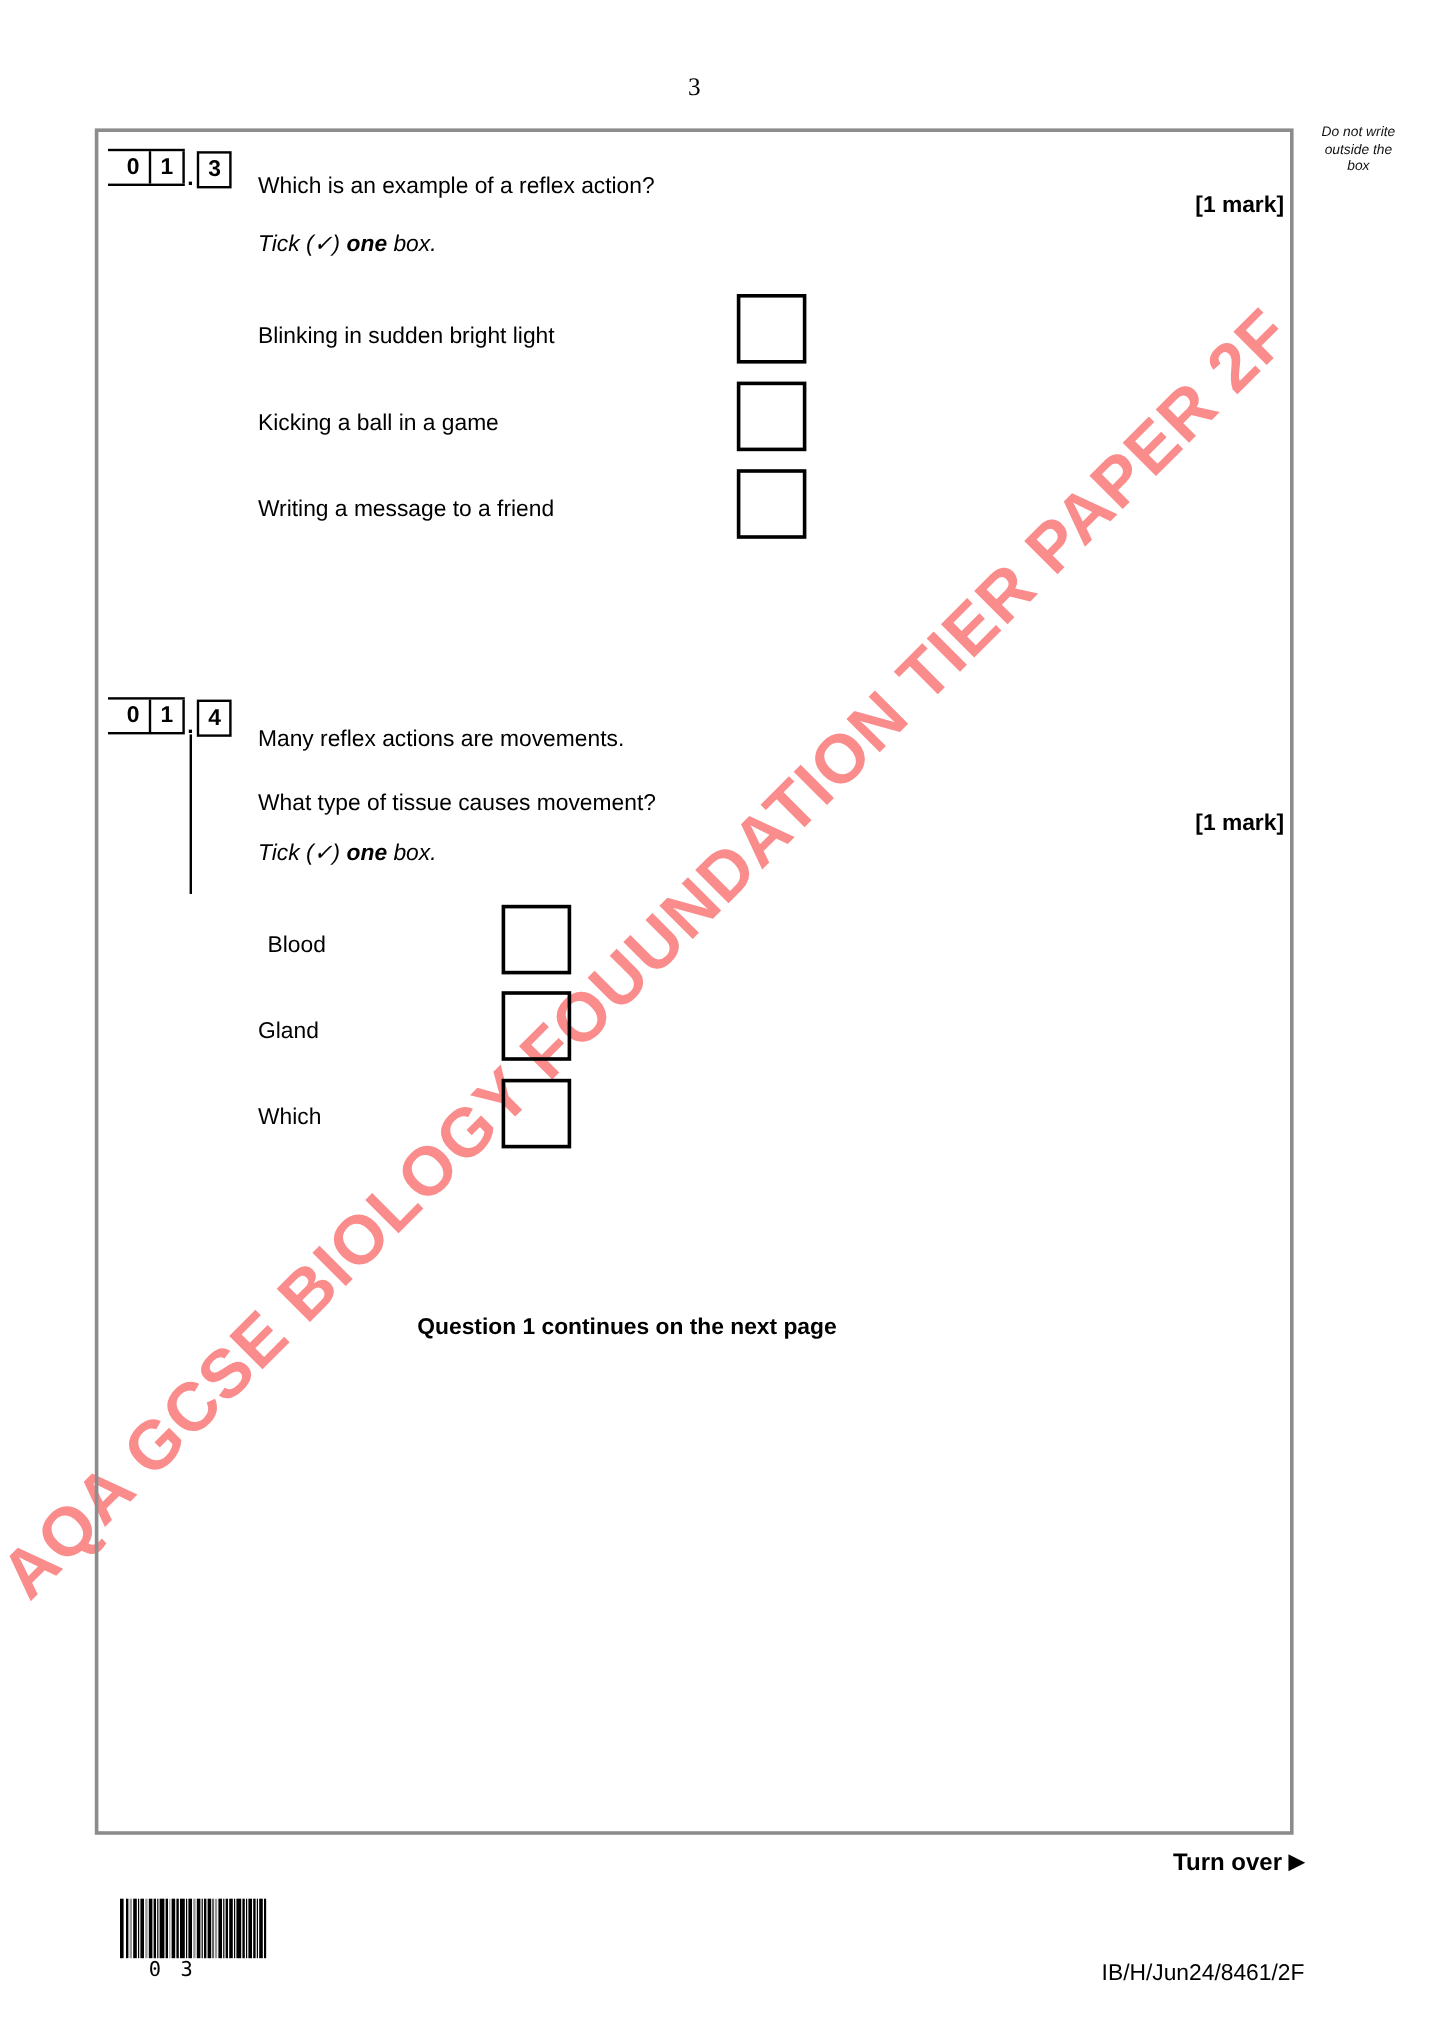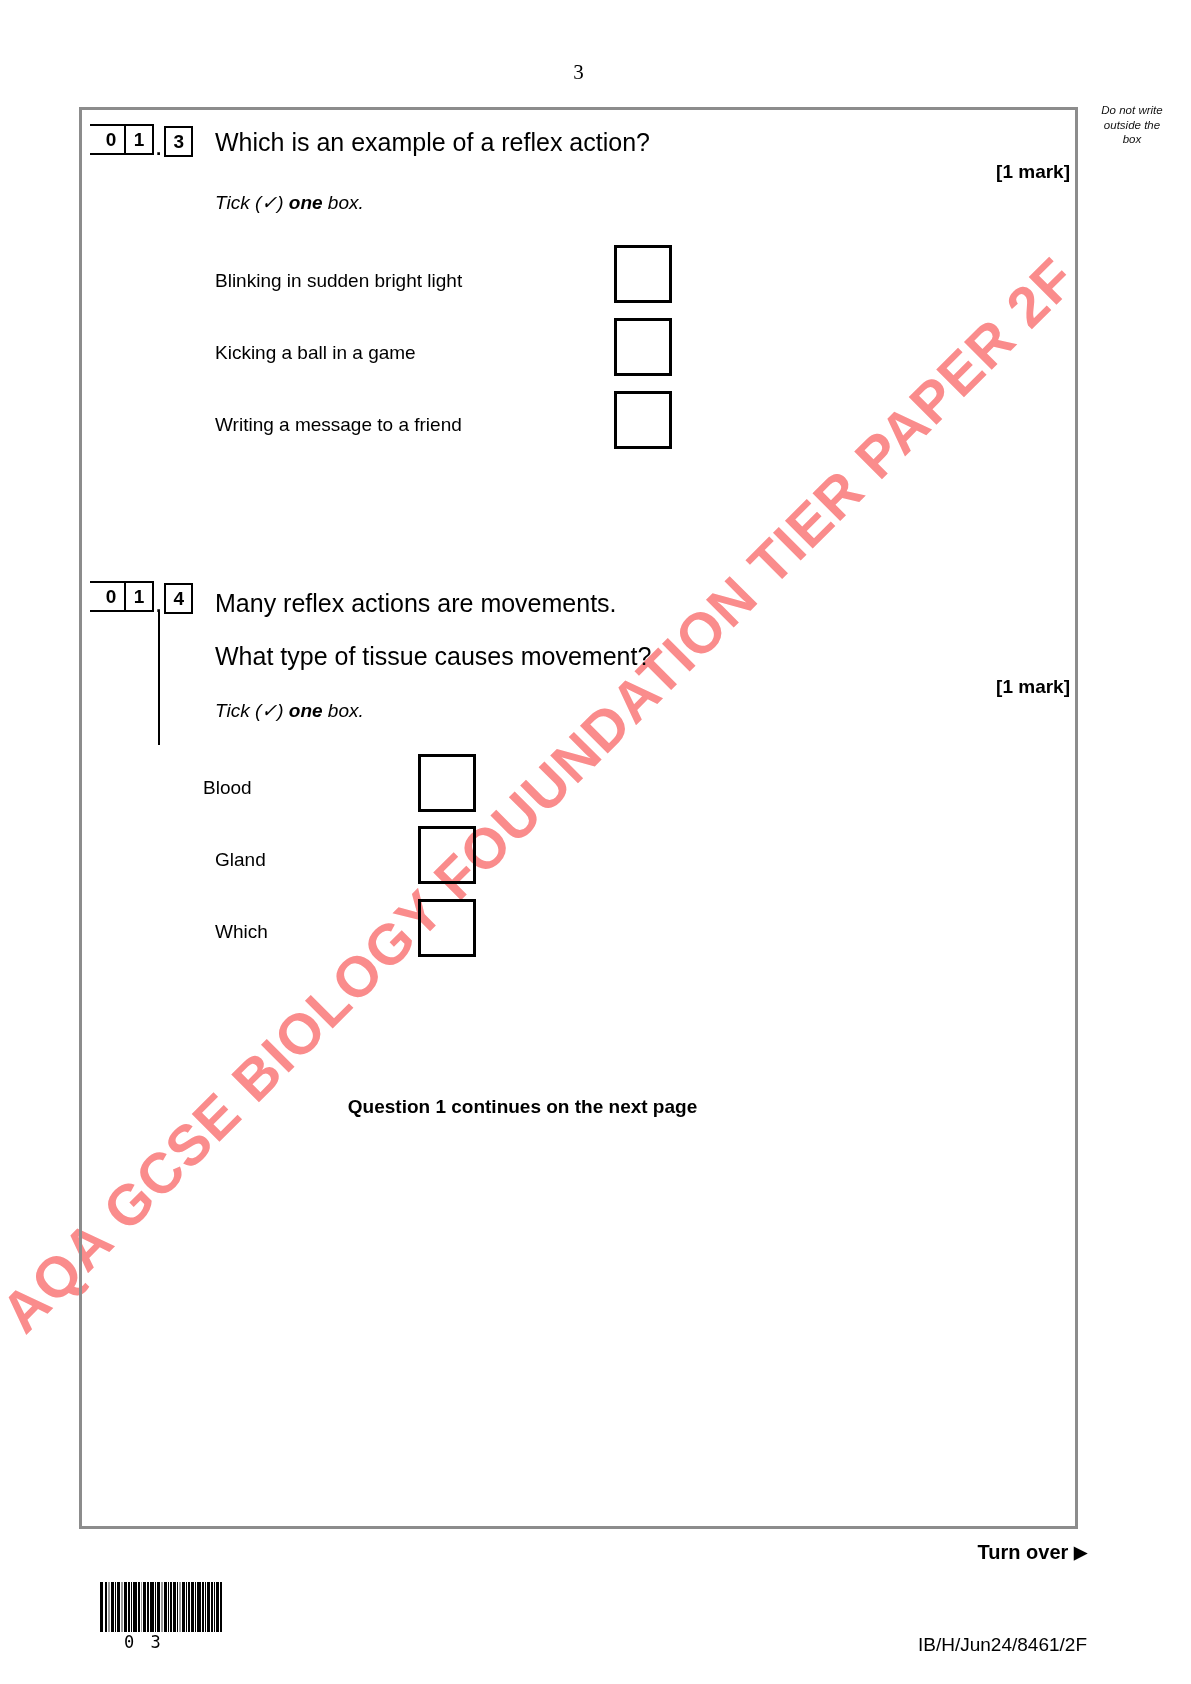--- a/index.html
+++ b/index.html
@@ -33,21 +33,21 @@
   .qnum-main { display:flex; border-top:2.5px solid #000; border-bottom:2.5px solid #000; padding-left:8px; }
   .qcell { width:28px; height:27px; border-right:2.5px solid #000;
     display:flex; align-items:center; justify-content:center;
     font-weight:bold; font-size:19px; }
   .qdot { font-weight:bold; font-size:19px; margin:0 3px 0 2px; line-height:12px; }
   .qpart { width:29px; height:31px; border:2.5px solid #000; margin-bottom:-2px;
     display:flex; align-items:center; justify-content:center;
     font-weight:bold; font-size:19px; }
   .q-vline { width:2px; background:#000; }
 
-  .prompt { font-size:25px; line-height:23px; }
+  .prompt { font-size:19px; line-height:23px;margin-top:13px; }
   .marks { font-weight:bold; font-size:19px; }
   .tick-line { font-size:19px;font-style:italic; }
   .tick-line b { font-weight:bold; }
   .opt-label { font-size:19px; line-height:24px; }
   .checkbox { width:58px; height:58px; border:3px solid #000; background:transparent; }
 
   .continuation { left:79px; width:887px; text-align:center;
     font-weight:bold; font-size:19px; }
 
   .turn-over { font-weight:bold; font-size:20px; }
@@ -114,21 +114,21 @@
 
     <div class="abs prompt" style="left:215px; top:592px;">Many reflex actions are movements.</div>
     <div class="abs prompt" style="left:215px; top:645px;">What type of tissue causes movement?</div>
 
     <div class="abs marks" style="right:121px; top:676px;">[1 mark]</div>
 
     <div class="abs tick-line" style="left:215px; top:699px;">
       <span>Tick (✓) </span><b>one</b><span> box.</span>
     </div>
 
-    <div class="abs opt-label" style="left:203px; top:776px;">Blood</div>
+    <div class="abs opt-label" style="left:223px; top:776px;">Blood</div>
     <div class="abs checkbox" style="left:418px; top:754px;"></div>
 
     <div class="abs opt-label" style="left:215px; top:848px;">Gland</div>
     <div class="abs checkbox" style="left:418px; top:826px;"></div>
 
     <div class="abs opt-label" style="left:215px; top:920px;">Which</div>
     <div class="abs checkbox" style="left:418px; top:899px;"></div>
 
     <div class="abs continuation" style="top:1096px;">Question 1 continues on the next page</div>
 

